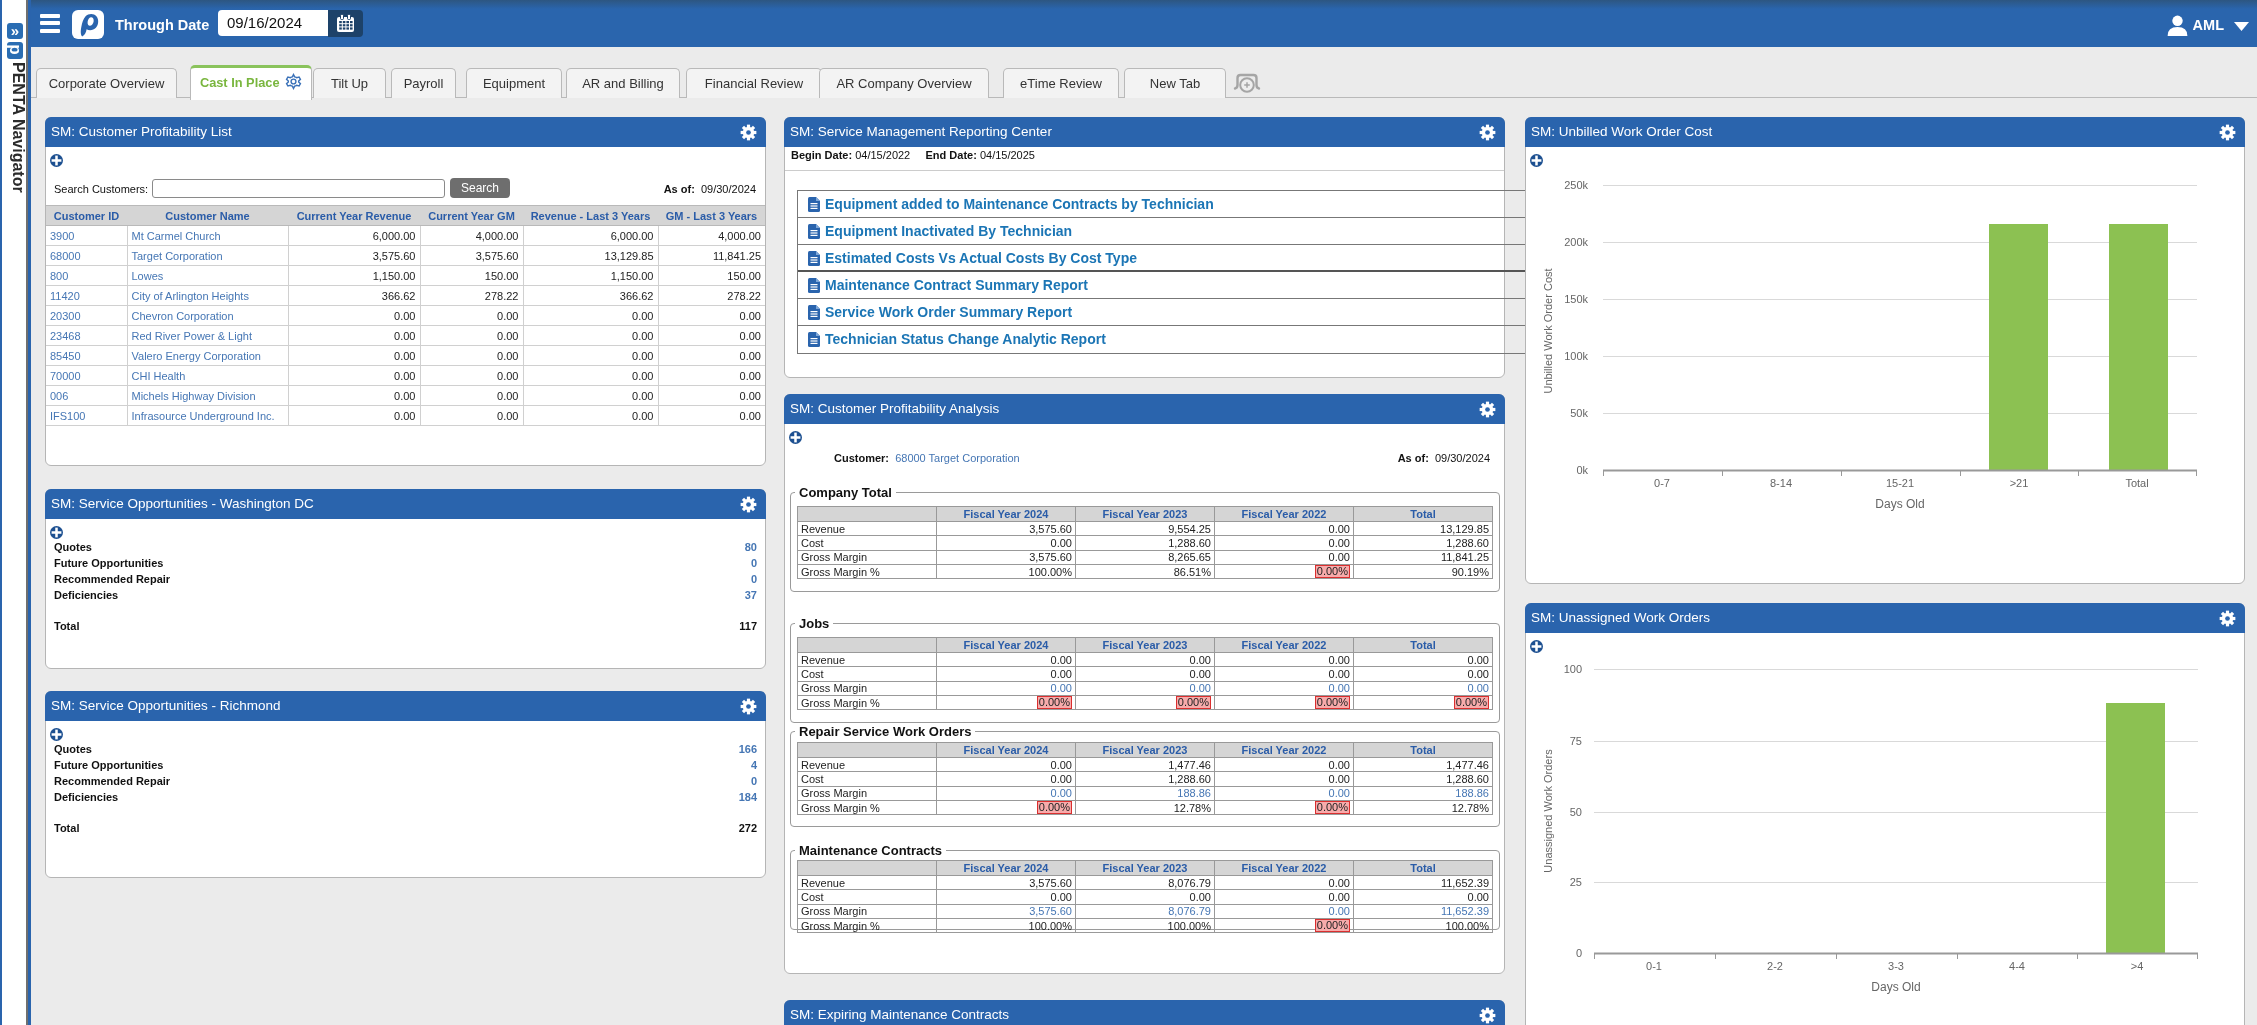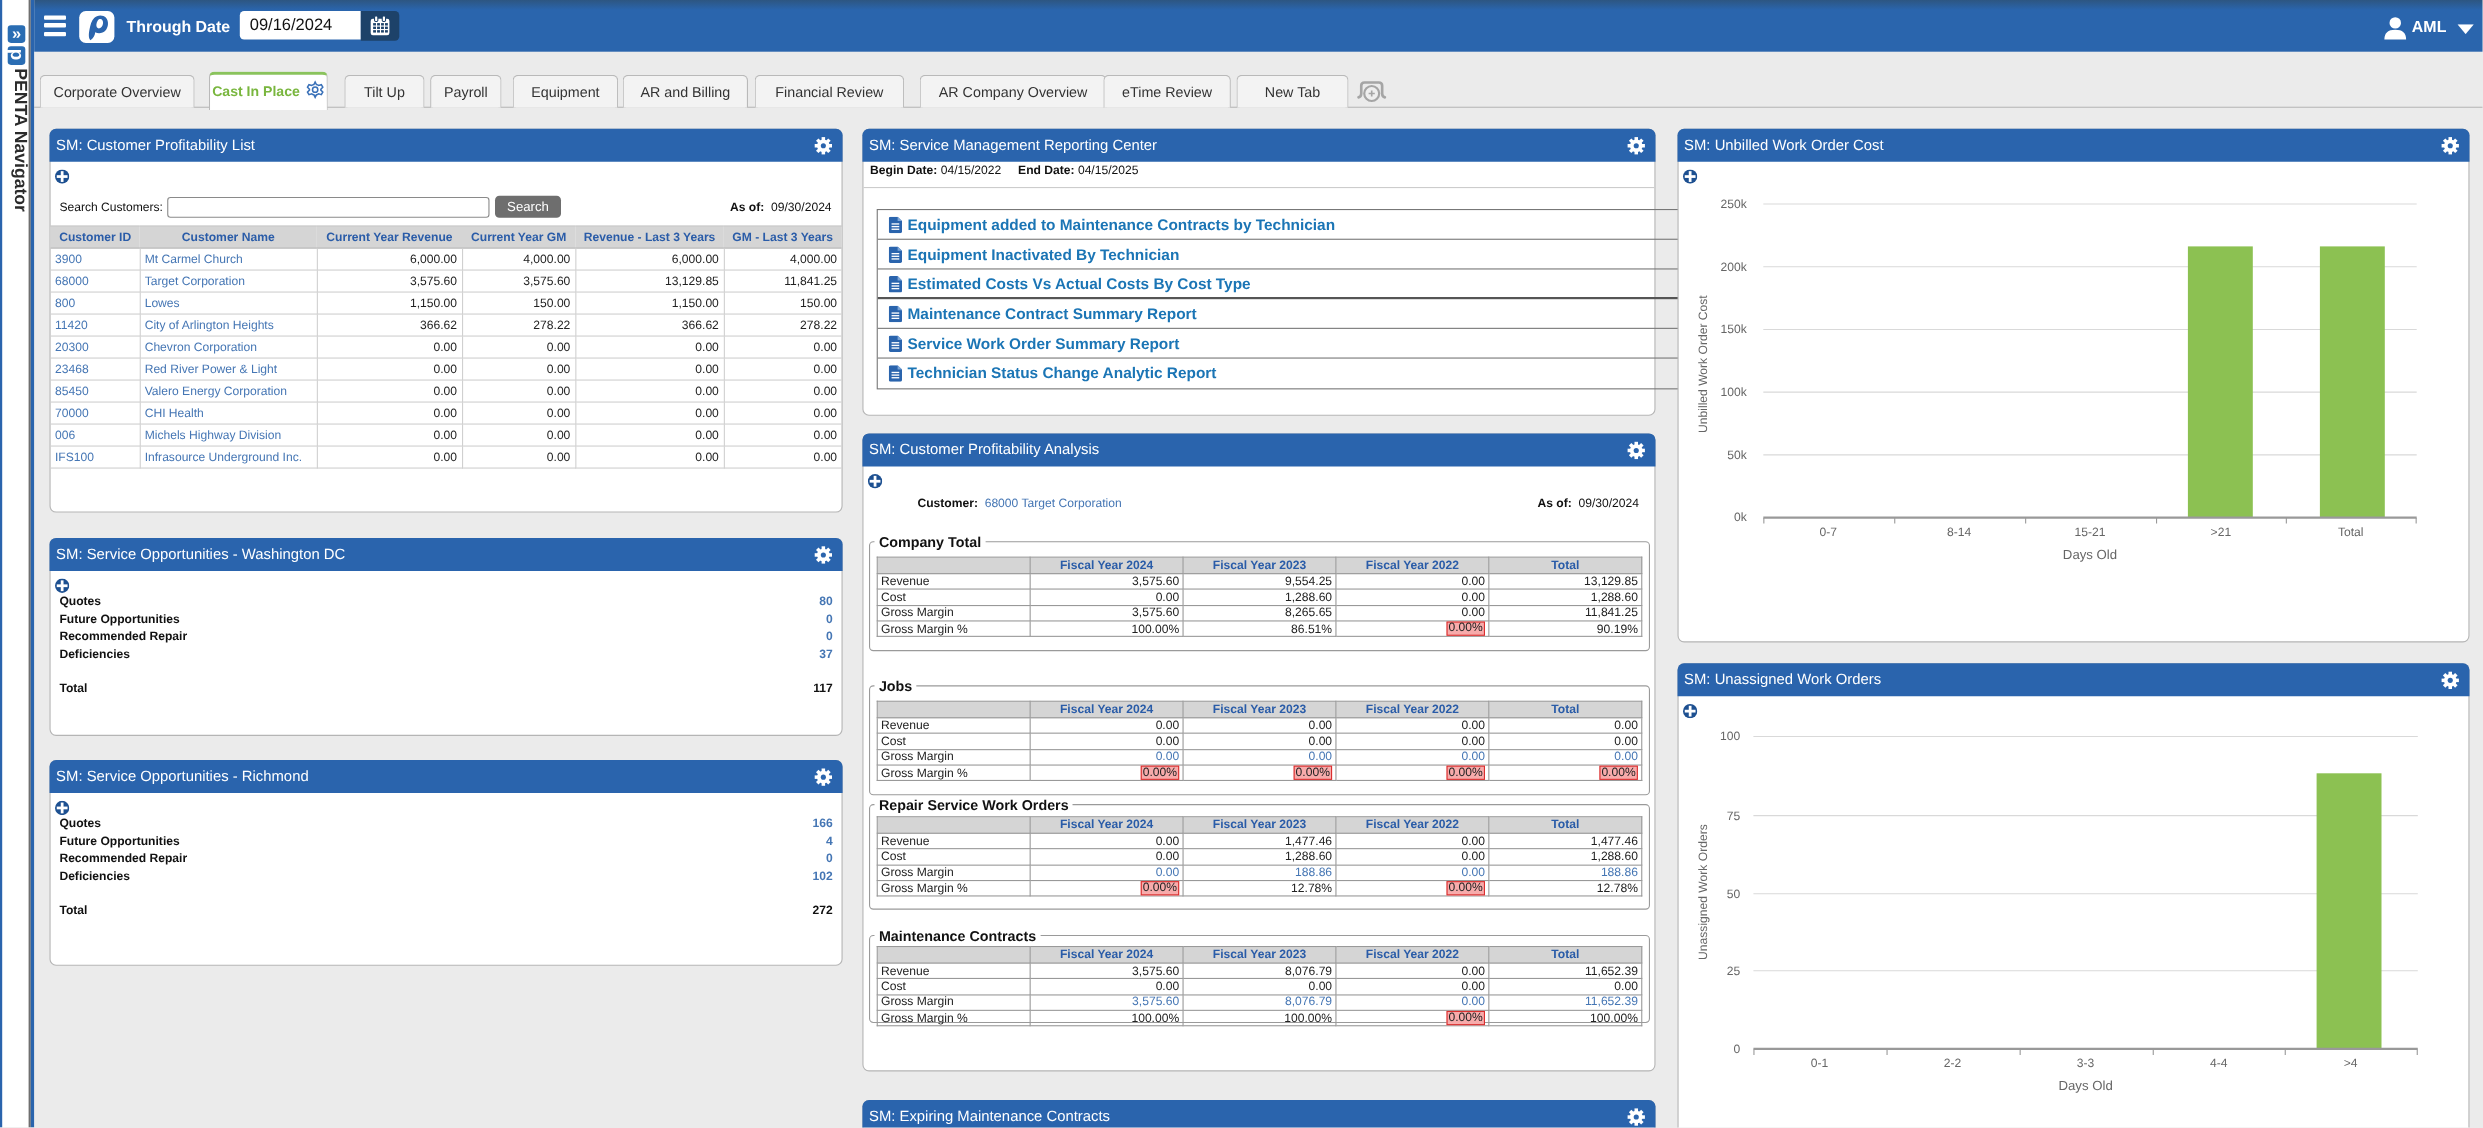--- a/index.html
+++ b/index.html
@@ -105,32 +105,32 @@
       </svg>
   </div>
 </div>
 <div id="sidebar">
     <div class="edge1"></div>
     <div class="edge2"></div>
     <div id="sbtext">PENTA Navigator</div>
   </div>
 <div id="tabline"></div>
 <div class="tab" style="left:36px;width:141px;">Corporate Overview</div>
-<div id="tabactive" style="left:190px;width:108px;">Cast In Place
+<div id="tabactive" style="left:190px;width:122px;">Cast In Place
   <svg width="17" height="17" viewBox="0 0 24 24" style="vertical-align:-3px;margin-left:2px;" fill="none" stroke="#3a71b8" stroke-width="2">
     <circle cx="12" cy="12" r="3.4"></circle>
     <path d="M12 2.2 L13.6 5.4 A7 7 0 0 1 16.4 6.6 L19.9 5.6 L21.8 8.9 L19.3 11.4 A7 7 0 0 1 19.3 12.6 L21.8 15.1 L19.9 18.4 L16.4 17.4 A7 7 0 0 1 13.6 18.6 L12 21.8 L10.4 18.6 A7 7 0 0 1 7.6 17.4 L4.1 18.4 L2.2 15.1 L4.7 12.6 A7 7 0 0 1 4.7 11.4 L2.2 8.9 L4.1 5.6 L7.6 6.6 A7 7 0 0 1 10.4 5.4 Z"></path>
   </svg>
 </div>
 <div class="tab" style="left:313px;width:73px;">Tilt Up</div>
 <div class="tab" style="left:391px;width:65px;">Payroll</div>
 <div class="tab" style="left:466px;width:96px;">Equipment</div>
 <div class="tab" style="left:566px;width:114px;">AR and Billing</div>
 <div class="tab" style="left:686px;width:136px;">Financial Review</div>
-<div class="tab" style="left:836px;width:170px;">AR Company Overview</div>
+<div class="tab" style="left:819px;width:170px;">AR Company Overview</div>
 <div class="tab" style="left:1003px;width:116px;">eTime Review</div>
 <div class="tab" style="left:1124px;width:102px;">New Tab</div>
 <svg width="28" height="24" viewBox="0 0 28 24" style="position:absolute;left:1233px;top:72px;">
   <path d="M2 16.5 Q4.5 16 4.5 13 L4.5 6 Q4.5 3 7.5 3 L20.5 3 Q23.5 3 23.5 6 L23.5 13 Q23.5 16 26 16.5" fill="none" stroke="#a5a5a5" stroke-width="2.4" stroke-linecap="round"></path>
   <circle cx="14" cy="13" r="6.8" fill="#eeeeee" stroke="#a5a5a5" stroke-width="2"></circle>
   <path d="M14 10.2 L14 15.8 M11.2 13 L16.8 13" stroke="#a5a5a5" stroke-width="1.5"></path>
 </svg>
 
 <div class="panel" style="left:45px;top:117px;width:721px;height:349px;">
   <div class="phead">SM: Customer Profitability List
@@ -295,21 +295,21 @@
       </svg>
   </div>
   <svg class="plus" width="13" height="13" viewBox="0 0 13 13">
       <circle cx="6.5" cy="6.5" r="6.5" fill="#1d5091"></circle>
       <rect x="5.25" y="1.6" width="2.5" height="9.8" fill="#fff"></rect>
       <rect x="1.6" y="5.25" width="9.8" height="2.5" fill="#fff"></rect>
     </svg>
   <div class="sorow" style="top:51px;">Quotes<b>166</b></div>
   <div class="sorow" style="top:67px;">Future Opportunities<b>4</b></div>
   <div class="sorow" style="top:83px;">Recommended Repair<b>0</b></div>
-  <div class="sorow" style="top:99px;">Deficiencies<b>102</b></div>
+  <div class="sorow" style="top:99px;">Deficiencies<b>184</b></div>
   <div class="sorow" style="top:130px;">Total<b class="blk">272</b></div>
 </div>
 
 <div class="panel" style="left:784px;top:117px;width:721px;height:261px;">
   <div class="phead">SM: Service Management Reporting Center
     <svg class="gear" width="17" height="17" viewBox="0 0 16 16">
         <g fill="#fff">
           <rect x="6.5" y="0.6" width="3" height="14.8"></rect>
           <rect x="6.5" y="0.6" width="3" height="14.8" transform="rotate(45 8 8)"></rect>
           <rect x="6.5" y="0.6" width="3" height="14.8" transform="rotate(90 8 8)"></rect>

